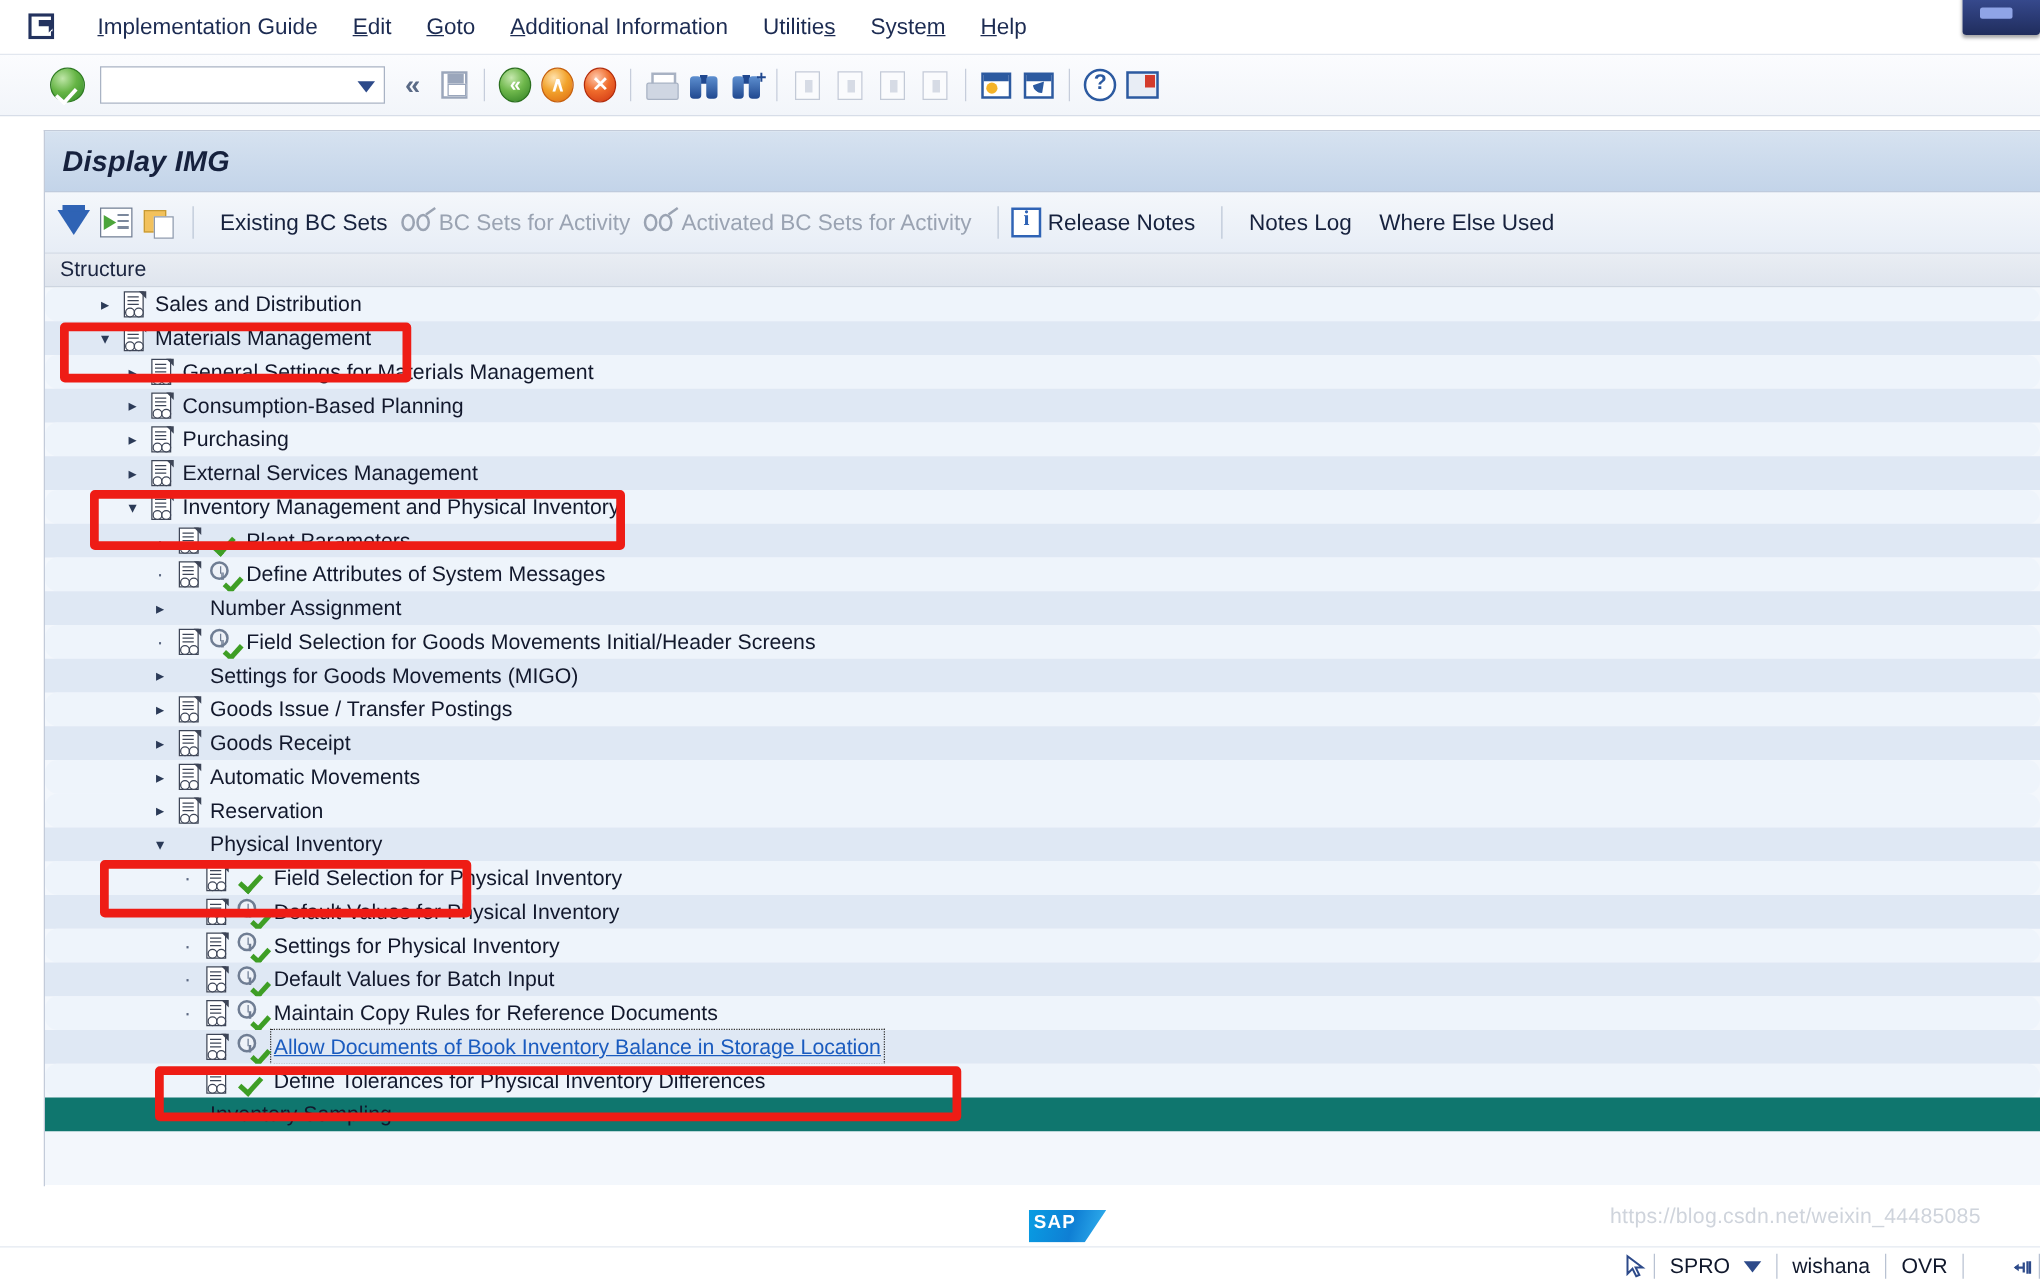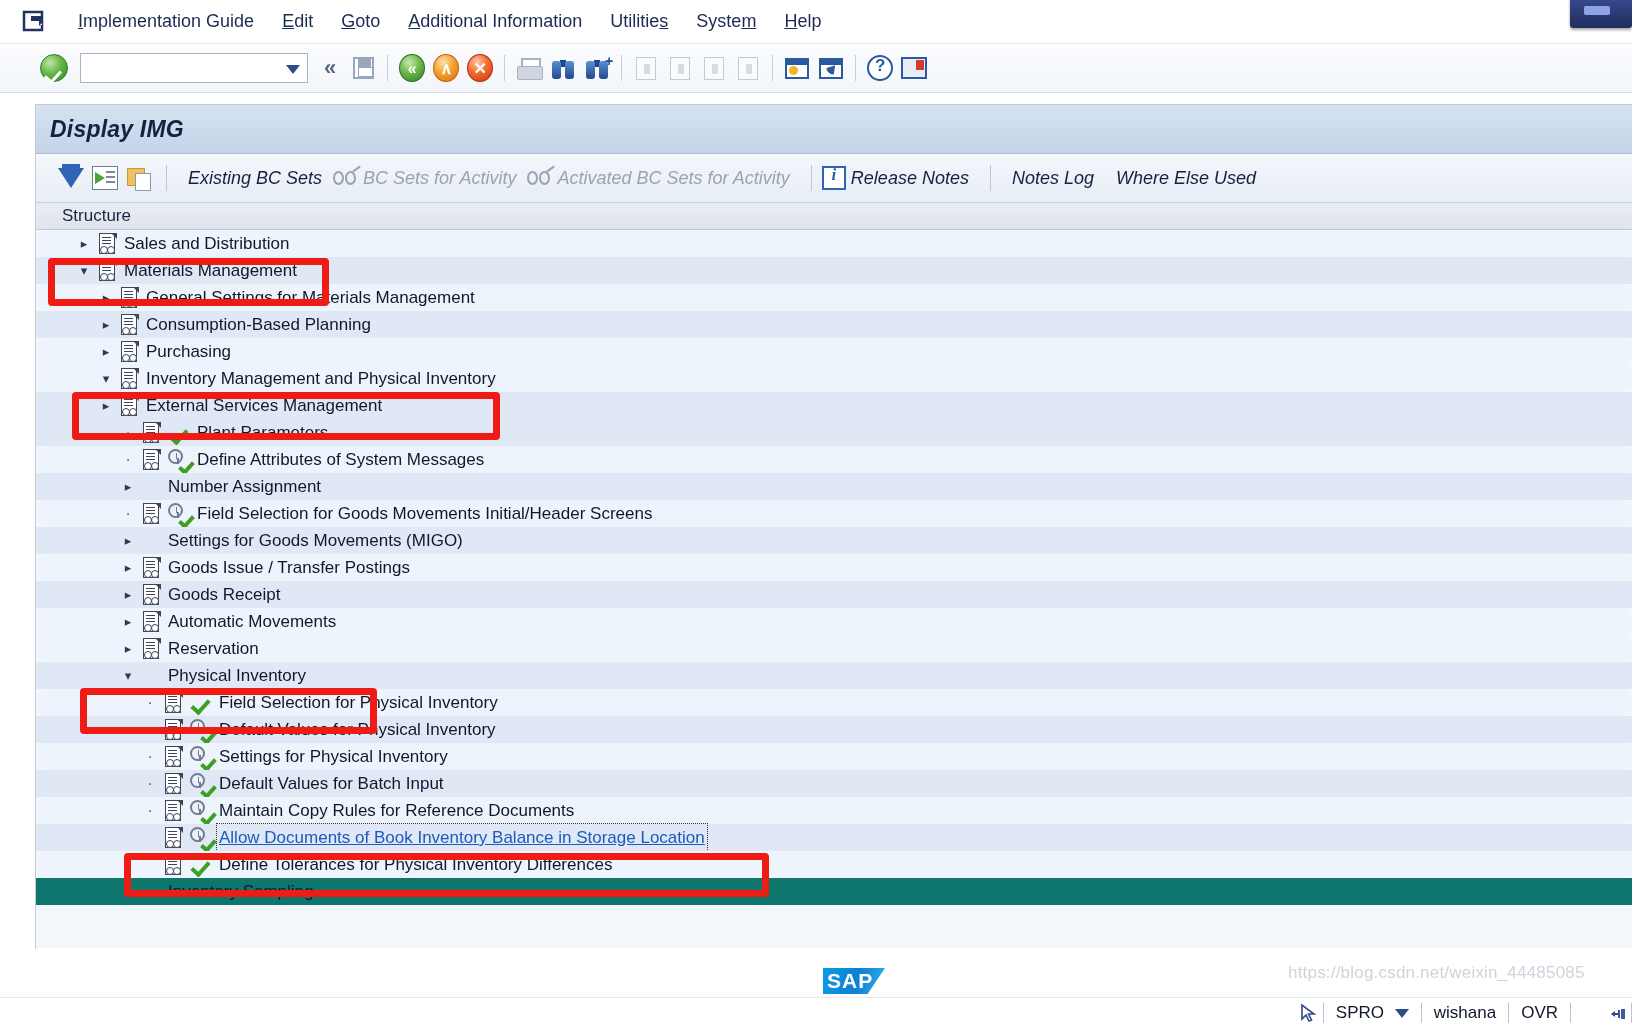--- a/index.html
+++ b/index.html
@@ -171,24 +171,23 @@
     border-bottom: 1px solid #aebdd3;
   }
   .title {
     font-size: 23px; font-weight: bold; font-style: italic;
     color: #16213d; letter-spacing: .2px;
   }
   .apptoolbar {
     height: 49px;
     background: linear-gradient(180deg,#f4f7fb 0%, #e7edf6 100%);
     display: flex; align-items: center;
-    padding-left: 18px;
+    padding-left: 6px;
     border-bottom: 1px solid #c7d1e0;
     gap: 0;
-    font-style: italic;
   }
   .at-icon { width: 34px; height: 34px; position: relative; flex:0 0 auto; display:flex;align-items:center;justify-content:center;}
   .ic-filter { width:0;height:0;border-left:13px solid transparent;border-right:13px solid transparent;border-top:20px solid #2f63b5;position:relative;}
   .ic-filter:after{content:"";position:absolute;left:-9px;top:-24px;width:18px;height:5px;background:#2f63b5;}
   .ic-expandall { width:26px;height:24px;background:#fff;border:1px solid #6f7d93;position:relative;}
   .ic-expandall:before{content:"";position:absolute;left:2px;top:5px;width:0;height:0;border-top:6px solid transparent;border-bottom:6px solid transparent;border-left:10px solid #4ca53a;}
   .ic-expandall:after{content:"";position:absolute;right:2px;top:4px;width:9px;height:14px;background:repeating-linear-gradient(180deg,#7b889c 0 2px,#fff 2px 5px);}
   .ic-copy { width:24px;height:24px;position:relative;}
   .ic-copy:before{content:"";position:absolute;left:0;top:2px;width:16px;height:16px;background:#f2c15c;border:1px solid #c79a34;}
   .ic-copy:after{content:"";position:absolute;left:8px;top:7px;width:14px;height:16px;background:#fff;border:1px solid #8d99ad;}
@@ -204,21 +203,21 @@
   .ic-bcset:after{content:"";position:absolute;left:19px;top:0;width:9px;height:2px;background:#9aa3b2;transform:rotate(-35deg);}
   .ic-info { width:24px;height:24px;border:2px solid #2f63b5;background:#fff;position:relative;flex:0 0 auto;margin-right:5px;}
   .ic-info:after{content:"i";position:absolute;left:0;right:0;top:-3px;text-align:center;font-size:17px;font-weight:bold;color:#2f63b5;font-family:"Liberation Serif",serif;}
 
   
   .structhdr {
     height: 27px;
     background: linear-gradient(180deg,#e9edf3 0%, #dfe5ee 100%);
     border-bottom: 1px solid #c0c9d8;
     display: flex; align-items: center;
-    padding-left: 26px;
+    padding-left: 12px;
     font-size: 17px; color: #1b2540;
   }
   .tree {
     position: relative;
     background: #f3f7fc;
     height: 718px;
     overflow: hidden;
   }
   .row {
     height: 27px;
@@ -311,21 +310,21 @@
     position: absolute; left: 823px; top: 968px;
     width: 62px; height: 26px;
   }
   .saplogo .bg {
     position:absolute; left:0; top:0; width:62px; height:26px;
     background: linear-gradient(105deg,#089de3 0%, #0f7fd4 55%, #34b4f0 100%);
     clip-path: polygon(0 0, 100% 0, 72% 100%, 0 100%);
   }
   .saplogo .txt {
     position:absolute; left:4px; top:1px;
-    color:#fff; font-weight:bold; font-size:21px; letter-spacing:1px;
+    color:#fff; font-weight:bold; font-size:15px; letter-spacing:1px;
     font-family:"Liberation Sans", sans-serif;
   }
   .statusbar {
     position:absolute; left:0; bottom:0; width:1632px; height:30px;
     background:#ffffff; display:flex; align-items:center;
     border-top:1px solid #e4e9f1;
   }
   .sb-sep { width:1px;height:20px;background:#b9c2d2; }
   .sb-cell { font-size:17px;color:#10182c; padding:0 12px; white-space:nowrap; }
   .sb-arrow {
@@ -541,41 +540,41 @@
           <div style="width: 62px; flex: 0 0 auto;"></div>
           <div class="tw closed"></div>
           <div style="width: 6px; flex: 0 0 auto;"></div>
           <div class="ic-doc">
             <span class="pg"></span>
             <span class="fold"></span>
             <span class="bin"></span>
           </div>
           <span class="row-label">Purchasing</span>
         </div>
+        <div class="row shade">
+          <div style="width: 62px; flex: 0 0 auto;"></div>
+          <div class="tw closed"></div>
+          <div style="width: 6px; flex: 0 0 auto;"></div>
+          <div class="ic-doc">
+            <span class="pg"></span>
+            <span class="fold"></span>
+            <span class="bin"></span>
+          </div>
+          <span class="row-label">External Services Management</span>
+        </div>
         <div class="row light">
           <div style="width: 62px; flex: 0 0 auto;"></div>
           <div class="tw open"></div>
           <div style="width: 6px; flex: 0 0 auto;"></div>
           <div class="ic-doc">
             <span class="pg"></span>
             <span class="fold"></span>
             <span class="bin"></span>
           </div>
           <span class="row-label">Inventory Management and Physical Inventory</span>
-        </div>
-        <div class="row shade">
-          <div style="width: 62px; flex: 0 0 auto;"></div>
-          <div class="tw closed"></div>
-          <div style="width: 6px; flex: 0 0 auto;"></div>
-          <div class="ic-doc">
-            <span class="pg"></span>
-            <span class="fold"></span>
-            <span class="bin"></span>
-          </div>
-          <span class="row-label">External Services Management</span>
         </div>
         <div class="row shade">
           <div style="width: 84px; flex: 0 0 auto;"></div>
           <div class="tw leaf"></div>
           <div style="width: 6px; flex: 0 0 auto;"></div>
           <div class="ic-doc">
             <span class="pg"></span>
             <span class="fold"></span>
             <span class="bin"></span>
           </div>

